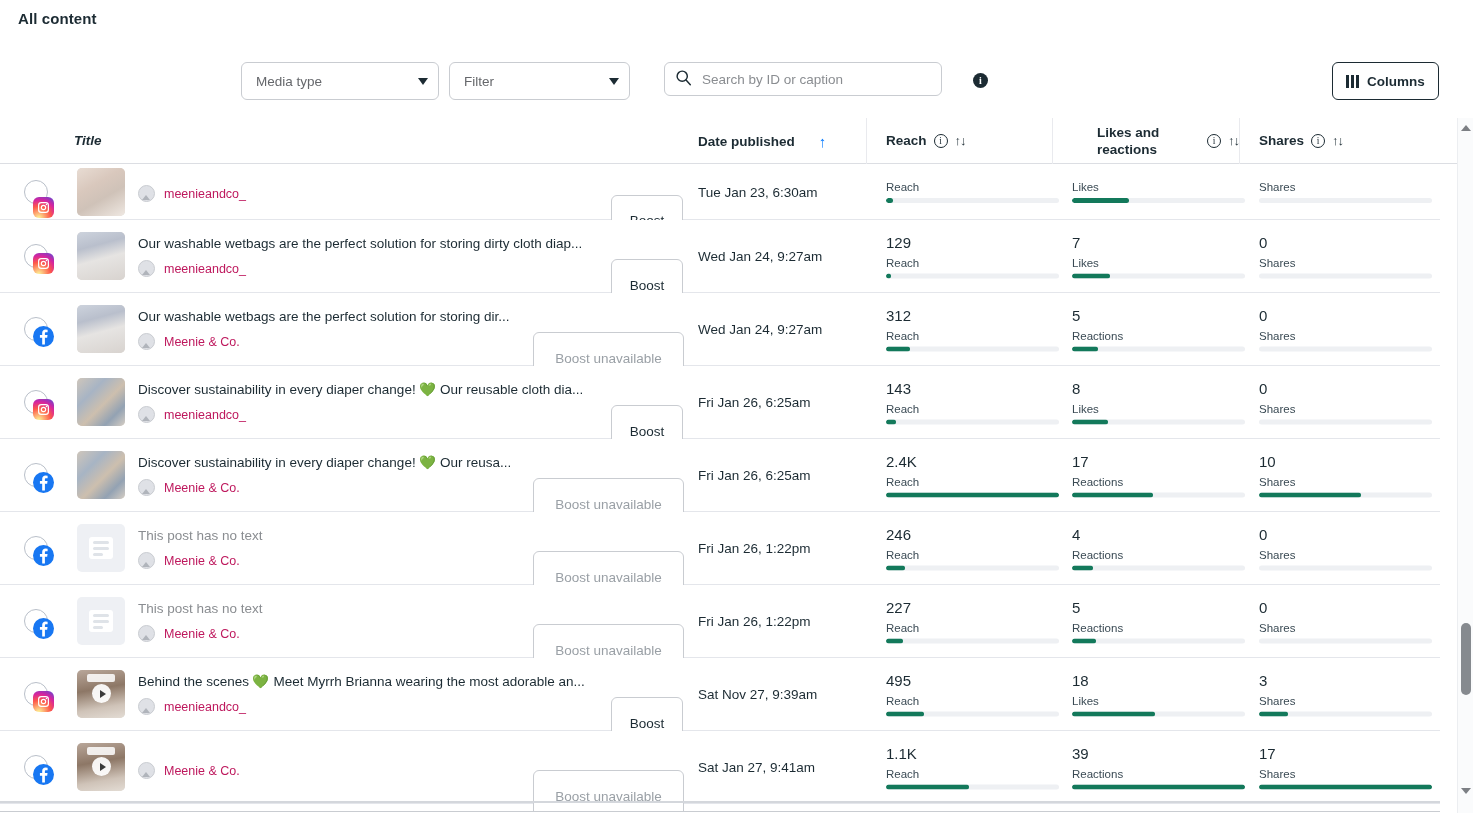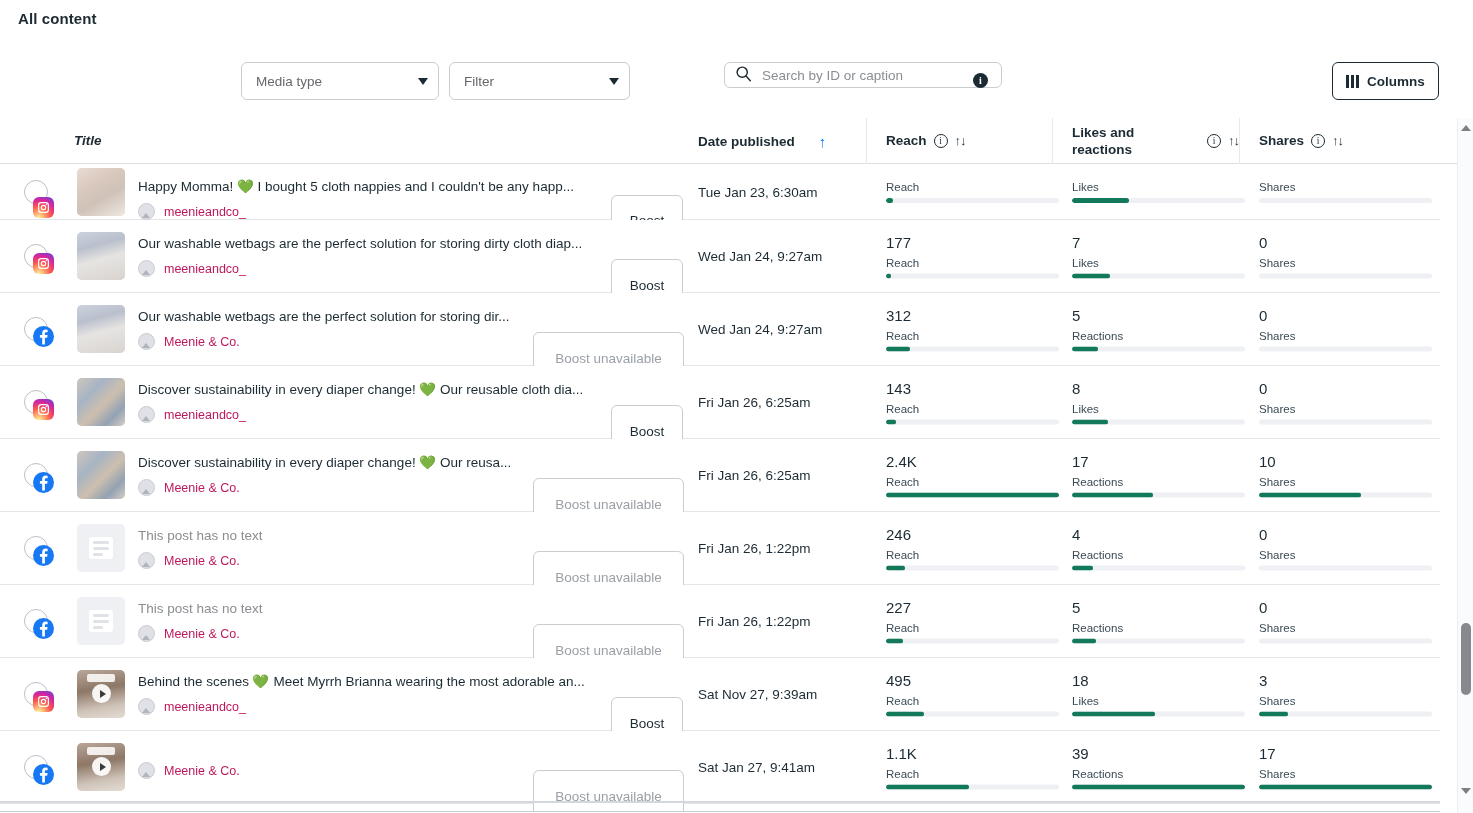--- a/index.html
+++ b/index.html
@@ -34,21 +34,21 @@
     border-top: 7px solid #1c2b33;
   }
   #sel-posts  { left: 32px;  width: 199px; }
   #sel-media  { left: 241px; width: 198px; }
   #sel-filter { left: 449px; width: 181px; }
   .clear-link {
     position: absolute; left: 640px; top: 73px;
     font-size: 13.5px; color: #0a7cff; cursor: pointer;
   }
   .searchbox {
-    position: absolute; left: 724px; top: 0; width: 278px; height: 26px;
+    position: absolute; left: 664px; top: 0; width: 278px; height: 34px;
     border: 1px solid #c9ccd1; border-radius: 6px; background: #fff;
     display: flex; align-items: center; padding-left: 10px;
   }
   .searchbox input {
     border: 0; outline: 0; font-size: 13.5px; font-family: inherit;
     color: #1c2b33; background: transparent; margin-left: 8px; width: 225px;
   }
   .searchbox input::placeholder { color: #8a8d91; }
   .info-dot {
     position: absolute; left: 973px; top: 11px;
@@ -65,21 +65,21 @@
   .cols-glyph { display: flex; gap: 2px; }
   .cols-glyph i { display: block; width: 3px; height: 13px; background: #1c2b33; }
 
   
   .table-wrap { position: absolute; left: 0; top: 118px; width: 1473px; height: 695px; }
   .thead {
     position: relative; height: 46px; background: #fff;
     border-bottom: 1px solid #dcdee3;
   }
   .th { position: absolute; font-size: 13.5px; font-weight: bold; color: #1c2b33; top: 15px; }
-  .th.two-line { top: 6px; line-height: 17px; width: 92px; }
+  .th.two-line { top: 6px; line-height: 17px; width: 92px; margin-left: 25px; }
   #th-title { left: 74px; font-style: italic; }
   #th-date  { left: 698px; display: flex; align-items: center; gap: 24px; }
   #th-reach { left: 886px; display: flex; align-items: center; gap: 7px; }
   #th-likes { left: 1072px; }
   #th-likes-ctl { left: 1207px; top: 15px; display: flex; align-items: center; gap: 7px; }
   #th-shares{ left: 1259px; display: flex; align-items: center; gap: 7px; }
   .icirc {
     width: 14px; height: 14px; border-radius: 50%; border: 1.2px solid #1c2b33;
     color: #1c2b33; font-size: 9.5px; font-family: "Liberation Serif", serif;
     display: inline-flex; align-items: center; justify-content: center;
@@ -298,21 +298,20 @@
     </div>
     <div class="badge ig">
       <svg width="13" height="13" viewBox="0 0 24 24" fill="none" stroke="#fff" stroke-width="2.2">
               <rect x="3" y="3" width="18" height="18" rx="5"></rect>
               <circle cx="12" cy="12" r="4"></circle>
               <circle cx="17.4" cy="6.6" r="1.3" fill="#fff" stroke="none"></circle>
             </svg>
     </div>
 
     <div class="title-block">
-      <div class="post-title ">Happy Momma! 💚 I bought 5 cloth nappies and I couldn't be any happ...</div>
       <div class="acct">
         <span class="acct-av"></span>
         <span class="acct-name">meenieandco_</span>
       </div>
     </div>
 
     <div class="boost on">Boost</div>
 
     <div class="date">Tue Jan 23, 6:30am</div>
 
@@ -360,21 +359,21 @@
         <span class="acct-av"></span>
         <span class="acct-name">meenieandco_</span>
       </div>
     </div>
 
     <div class="boost on">Boost</div>
 
     <div class="date">Wed Jan 24, 9:27am</div>
 
     <div class="metric m-reach">
-      <div class="m-val">177</div>
+      <div class="m-val">129</div>
       <div class="m-lbl">Reach</div>
       <div class="bar">
               <span style="width:3%"></span>
             </div>
     </div>
 
     <div class="metric m-likes">
       <div class="m-val">7</div>
       <div class="m-lbl">Likes</div>
       <div class="bar">

